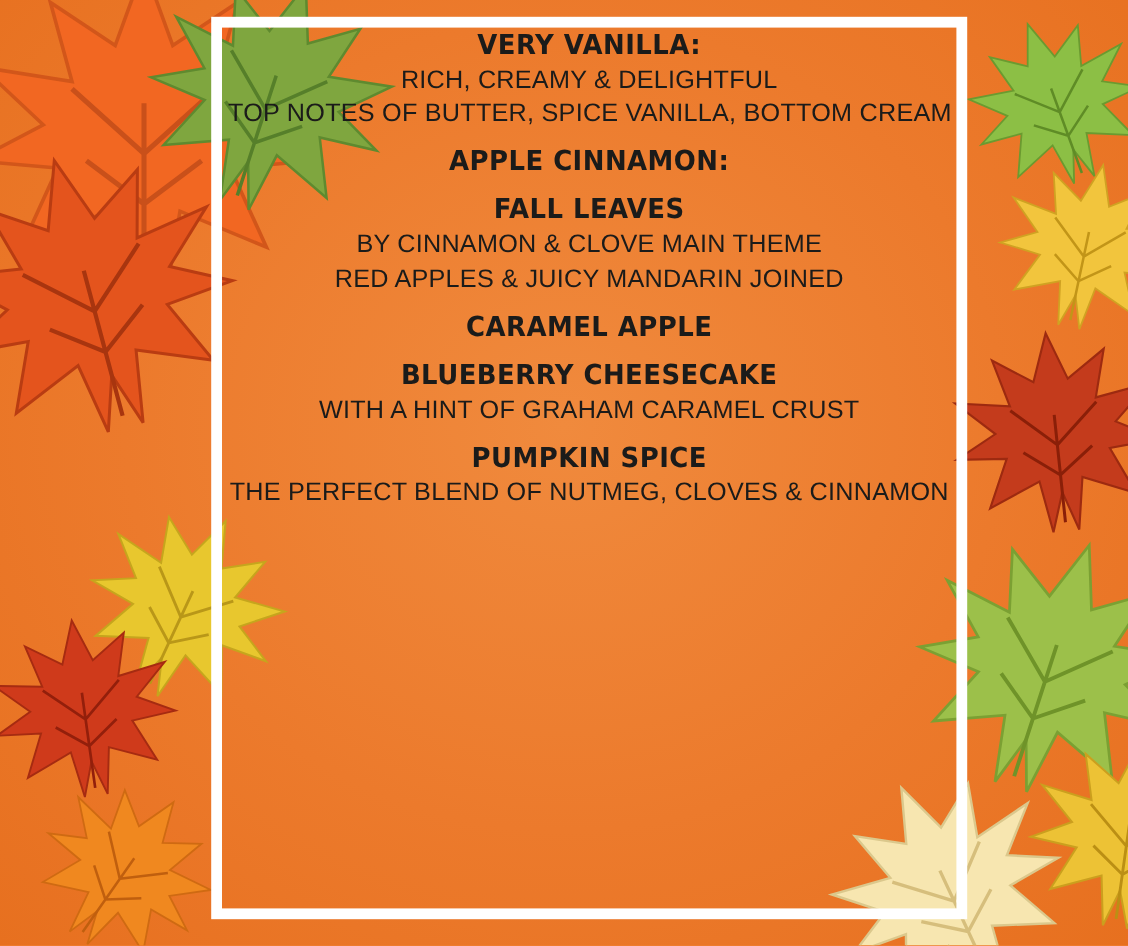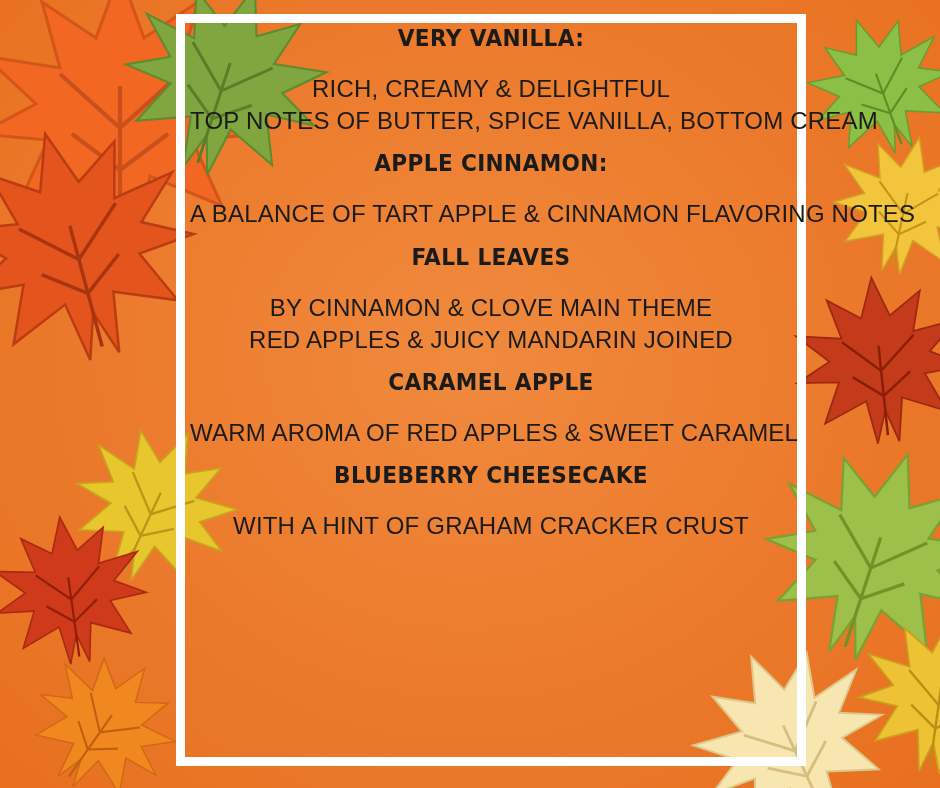--- a/index.html
+++ b/index.html
@@ -96,25 +96,25 @@
     font-family: "DejaVu Sans", sans-serif;
     font-weight: bold;
     font-size: 23px;
     letter-spacing: 0.4px;
     color: #1b1b1a;
     line-height: 1.22;
     transform: scaleX(0.94);
   }
   .scent-desc {
     font-family: "Liberation Sans", sans-serif;
-    font-size: 24px;
+    font-size: 21px;
     letter-spacing: 0.2px;
     color: #1b1b1a;
     line-height: 1.34;
-    margin-top: 21px;
+    margin-top: 1px;
   }
   .scent-desc div { white-space: nowrap; }
 </style>
 </head>
 <body>
 
 <div id="poster">
 
   <div class="leaf" style="left:-30px; top:-40px;">
     <svg width="300" height="300" viewBox="0 0 100 100">
@@ -208,42 +208,42 @@
     <div class="scent">
       <div class="scent-name">VERY VANILLA:</div>
       <div class="scent-desc">
         <div>RICH, CREAMY &amp; DELIGHTFUL</div>
         <div>TOP NOTES OF BUTTER, SPICE VANILLA, BOTTOM CREAM</div>
       </div>
     </div>
 
     <div class="scent">
       <div class="scent-name">APPLE CINNAMON:</div>
-      <div class="scent-desc">
-        <div>A BALANCE OF TART APPLE &amp; CINNAMON FLAVORING NOTES</div>
-      </div>
     </div>
 
     <div class="scent">
       <div class="scent-name">FALL LEAVES</div>
       <div class="scent-desc">
         <div>BY CINNAMON &amp; CLOVE MAIN THEME</div>
         <div>RED APPLES &amp; JUICY MANDARIN JOINED</div>
       </div>
     </div>
 
     <div class="scent">
       <div class="scent-name">CARAMEL APPLE</div>
-      <div class="scent-desc">
-        <div>WARM AROMA OF RED APPLES &amp; SWEET CARAMEL</div>
-      </div>
     </div>
 
     <div class="scent">
       <div class="scent-name">BLUEBERRY CHEESECAKE</div>
       <div class="scent-desc">
-        <div>WITH A HINT OF GRAHAM CRACKER CRUST</div>
-      </div>
-    </div>
-
+        <div>WITH A HINT OF GRAHAM CARAMEL CRUST</div>
+      </div>
+    </div>
+
+    <div class="scent">
+      <div class="scent-name">PUMPKIN SPICE</div>
+      <div class="scent-desc">
+        <div>THE PERFECT BLEND OF NUTMEG, CLOVES &amp; CINNAMON</div>
+      </div>
+    </div>
 
   </div>
 </div>
 
 </body></html>

